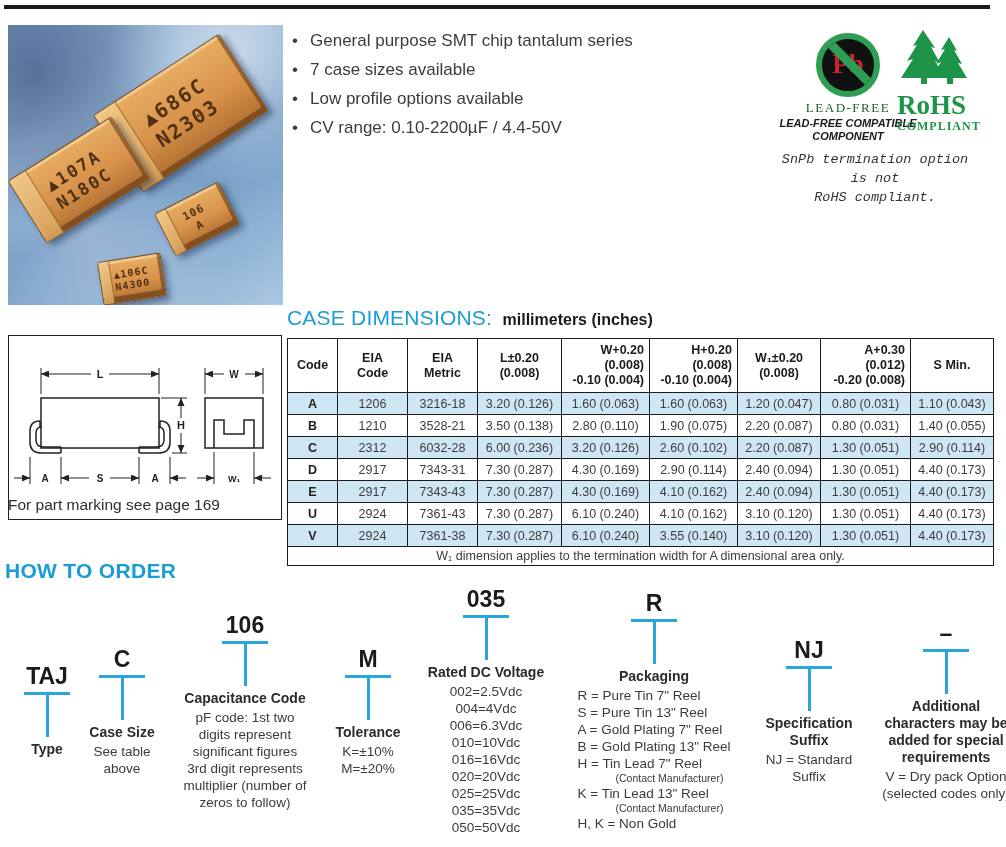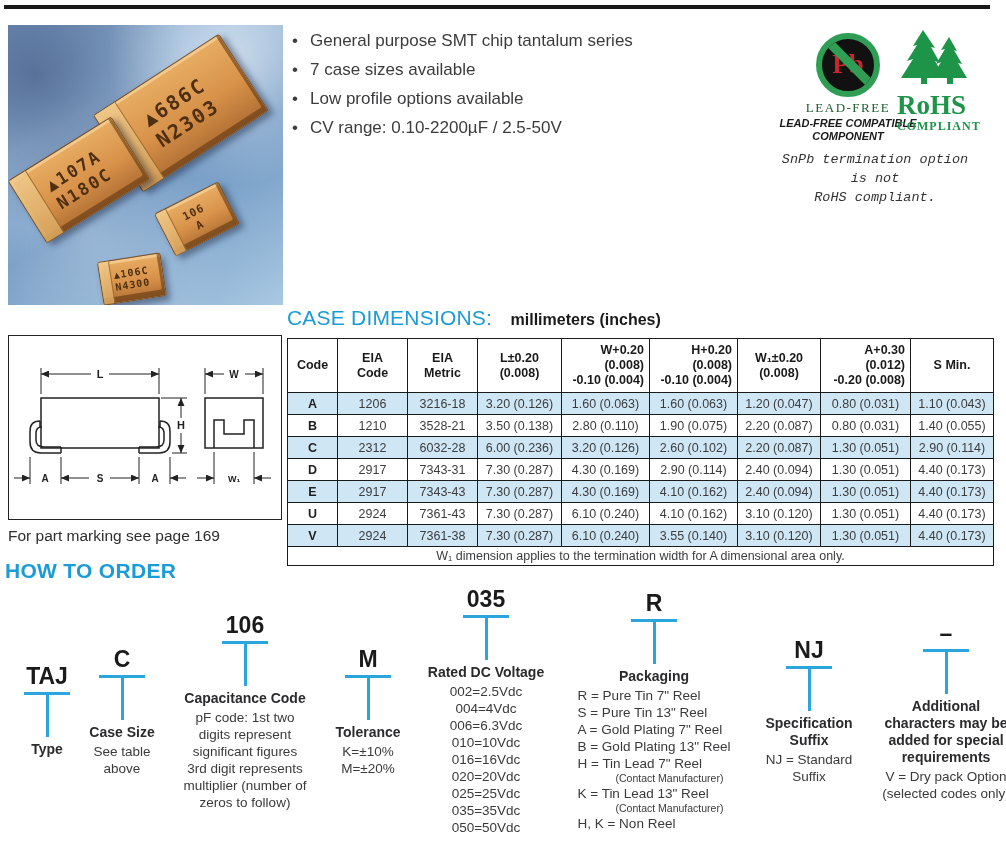--- a/index.html
+++ b/index.html
@@ -46,26 +46,26 @@
   .lf-caption { font-family:"Liberation Serif", serif; color:#1e5c31; font-size:13px; letter-spacing:1.5px; margin-top:3px; }
   .lf-label { font-weight:bold; font-size:11px; color:#1a1a1a; line-height:13px; margin-top:1px;font-style:italic; }
   .rohs { position:absolute; left:897px; top:30px; width:80px; text-align:left; }
   .rohs-title { font-family:"Liberation Serif", serif; font-weight:bold; font-size:27px; color:#1d9448; line-height:26px; }
   .rohs-sub { font-family:"Liberation Serif", serif; font-weight:bold; font-size:12px; color:#1d9448; letter-spacing:1px; margin-top:1px; }
   .rohs-note { position:absolute; left:770px; top:150px; width:210px; text-align:center;
     font-style:italic; font-size:13.5px; color:#333; line-height:19px; white-space:pre-line;font-family:Liberation Mono, monospace; }
 
   
   .drawing-box { position:absolute; left:8px; top:335px; width:274px; height:185px; border:1.6px solid #222; background:#fff; }
-  .drawing-caption { position:absolute; left:8px; top:527px; font-size:15.5px; color:#2e2e30; }
+  .drawing-caption { position:absolute; left:8px; top:496px; font-size:15.5px; color:#2e2e30; }
 
   
   .cd-head { position:absolute; left:287px; top:306px; }
   .cd-title { display:inline; color:#1b9cd6; font-weight:normal; font-size:21px; letter-spacing:.2px; }
-  .cd-sub { display:inline; color:#1a1a1a; font-weight:bold; font-size:16px; margin-left:14px; }
+  .cd-sub { display:inline; color:#1a1a1a; font-weight:bold; font-size:16px; margin-left:6px; }
   table.cdt { position:absolute; left:287px; top:338px; width:706px; border-collapse:collapse; table-layout:fixed; }
   .cdt th { border:1.6px solid #1a1a1a; font-size:12.5px; font-weight:bold; color:#1a1a1a;
     white-space:pre-line; line-height:15px; padding:4px 3px; text-align:center; background:#fff; }
   .cdt th.ra { text-align:right; padding-right:5px; }
   .cdt td { border:1.6px solid #1a1a1a; font-size:12.5px; color:#3c3c3e; text-align:center; height:22px; padding:1px 2px; }
   .cdt td.code-cell { font-weight:bold; color:#1f1f1f; }
   .cdt tr.band { background:#cfe6f5; }
   .cdt .footnote td { font-size:12.5px; color:#3c3c3e; height:19px; background:#fff; }
 
   
@@ -107,21 +107,21 @@
     <div class="chip chip4">
       <div class="chip-mark">▲106C</div>
       <div class="chip-mark">N4300</div>
     </div>
   </div>
 
   <ul class="bullets" id="bullets">
       <li>General purpose SMT chip tantalum series</li>
       <li>7 case sizes available</li>
       <li>Low profile options available</li>
-      <li>CV range: 0.10-2200µF / 2.5-50V</li>
+      <li>CV range: 0.10-2200µF / 4.4-50V</li>
     </ul>
 
   <div class="leadfree">
     <div class="pb-wrap">
       <span class="pb-text">Pb</span>
       <div class="pb-slash"></div>
     </div>
     <div class="lf-caption">LEAD-FREE</div>
     <div class="lf-label">LEAD-FREE COMPATIBLE COMPONENT</div>
   </div>
@@ -390,21 +390,21 @@
         <div class="o-label">Packaging</div>
         <div class="o-desc">
           <div class="o-line">R = Pure Tin 7" Reel</div>
           <div class="o-line">S = Pure Tin 13" Reel</div>
           <div class="o-line">A = Gold Plating 7" Reel</div>
           <div class="o-line">B = Gold Plating 13" Reel</div>
           <div class="o-line">H = Tin Lead 7" Reel</div>
           <div class="o-line small">(Contact Manufacturer)</div>
           <div class="o-line">K = Tin Lead 13" Reel</div>
           <div class="o-line small">(Contact Manufacturer)</div>
-          <div class="o-line">H, K = Non Reel</div>
+          <div class="o-line">H, K = Non Gold</div>
         </div>
       </div>
       <div class="order-col col7">
         <div class="o-code">NJ</div>
         <div class="o-bar"></div>
         <div class="o-stem"></div>
         <div class="o-label">Specification
 Suffix</div>
         <div class="o-desc">
           <div class="o-line">NJ = Standard</div>

